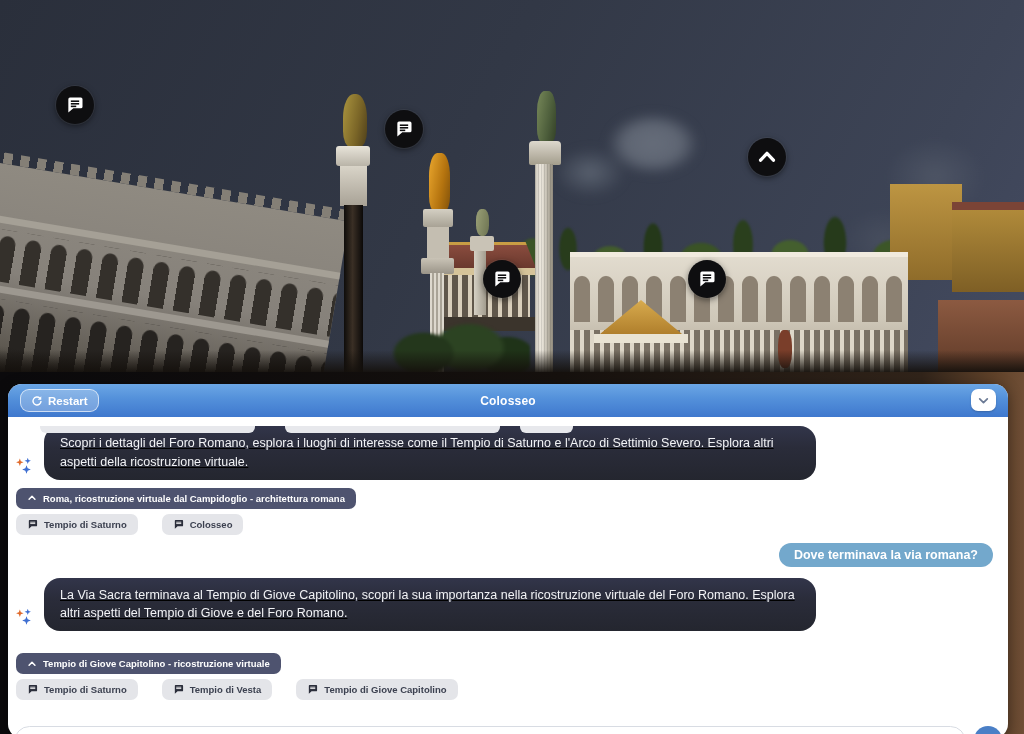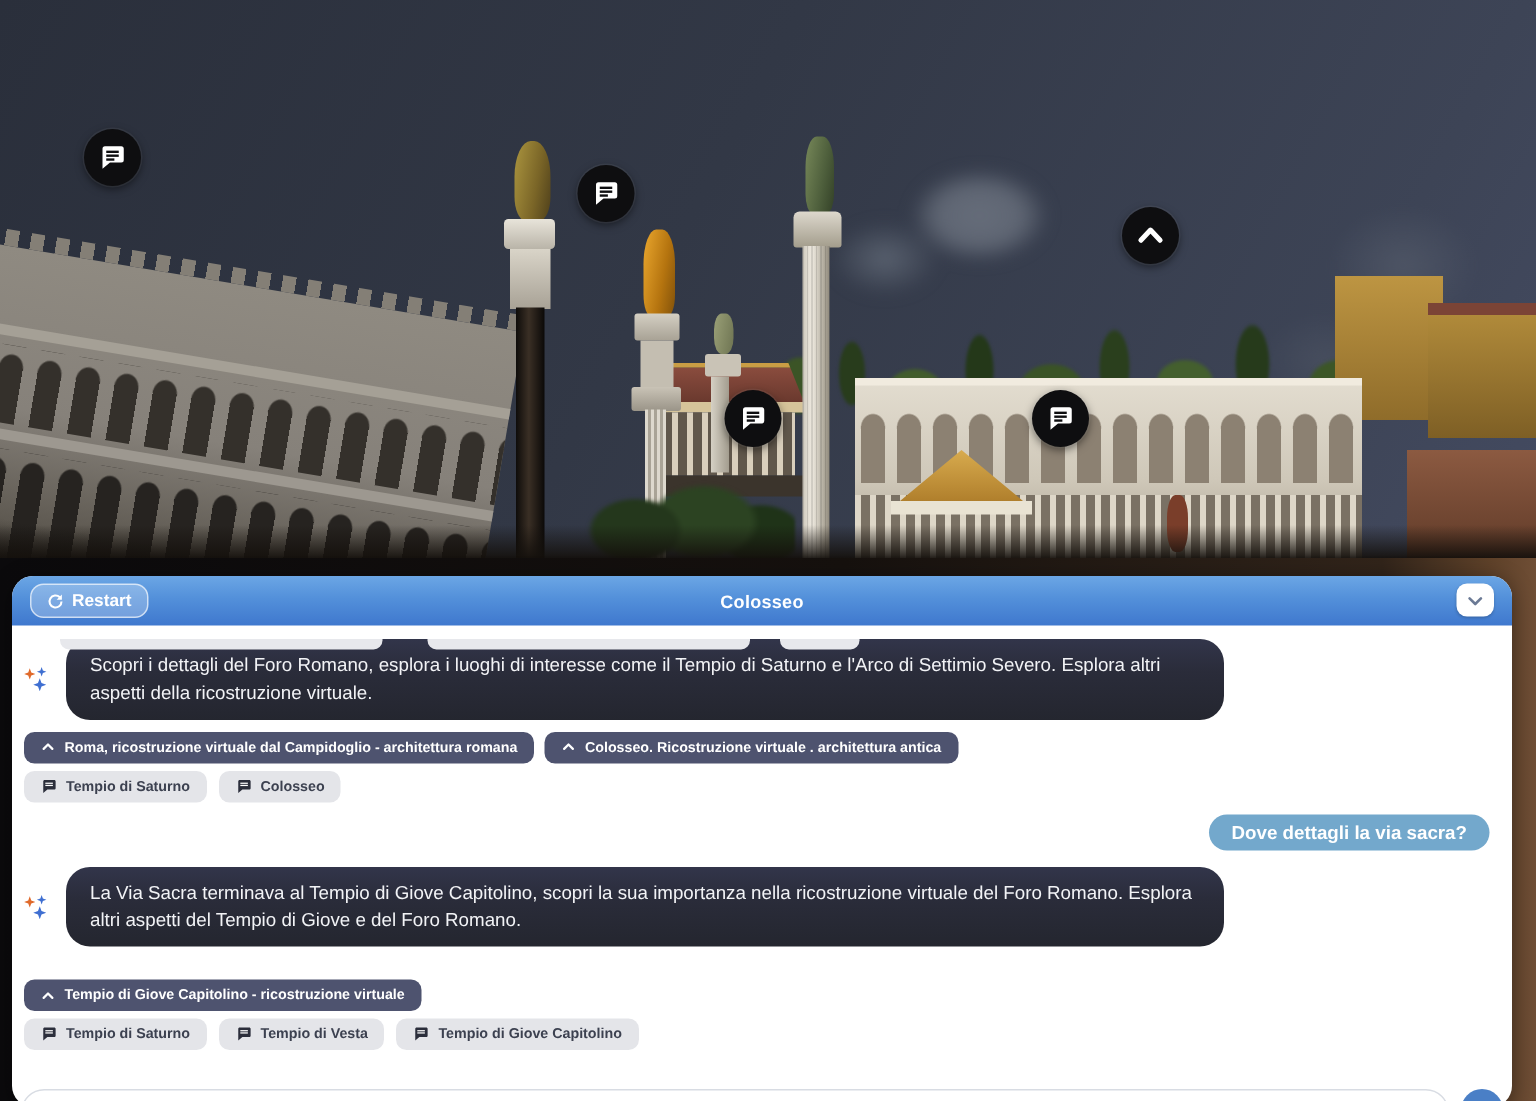--- a/index.html
+++ b/index.html
@@ -122,28 +122,28 @@
   .collapse{position:absolute;right:12px;top:5px;width:25px;height:22px;background:#fff;border:none;
     border-radius:7px;display:flex;align-items:center;justify-content:center;cursor:pointer;
     box-shadow:0 1px 2px rgba(0,0,0,.2);}
 
   .body{position:relative;padding:0 12px;}
   .stub{position:absolute;top:0;height:7px;background:#e7e8ec;border-radius:0 0 6px 6px;}
   .stub.s1{left:32px;width:215px;}
   .stub.s2{left:277px;width:215px;}
   .stub.s3{left:512px;width:53px;}
 
-  .mrow{display:flex;align-items:center;margin-top:9px;}
+  .mrow{display:flex;align-items:flex-end;margin-top:9px;text-decoration:underline;}
   .sparkle{flex:0 0 20px;margin:6px 2px 0 -6px;}
   .abubble{margin-left:8px;max-width:772px;background:linear-gradient(180deg,#32354a 0%,#2a2c3a 40%,#24262f 100%);
     color:#f2f3f6;font-size:12.5px;line-height:1.5;padding:8px 16px;border-radius:16px;}
   .prow{display:flex;gap:7px;margin-top:8px;margin-left:-4px;}
   .tpill{display:inline-flex;align-items:center;gap:6px;background:#4e536f;border:none;border-radius:7px;
     color:#fff;font-size:9.5px;font-weight:700;height:21px;padding:4px 11px;cursor:pointer;white-space:nowrap;}
-  .crow{display:flex;gap:8px;margin-top:5px;margin-left:-4px;}
+  .crow{display:flex;gap:24px;margin-top:5px;margin-left:-4px;}
   .chip{display:inline-flex;align-items:center;gap:6px;background:#e4e5e9;border:none;border-radius:7px;
     color:#3c4150;font-size:9.5px;font-weight:700;height:21px;padding:0 11px;cursor:pointer;white-space:nowrap;}
   .urow{display:flex;justify-content:flex-end;margin-top:8px;margin-right:3px;}
   .ububble{background:#73a8cc;color:#fff;font-size:12.5px;font-weight:600;padding:5px 15px;border-radius:14px;}
 
   .inrow{display:flex;align-items:flex-start;gap:8px;margin:26px -6px 0 -6px;}
   .chat-input{flex:1;height:31px;border:1.5px solid #d8dce3;border-radius:16px;padding:0 14px;
     font-size:12.5px;color:#3c4150;outline:none;background:#fff;}
   .chat-input::placeholder{color:#9aa1b0;}
   .mic{flex:0 0 28px;width:28px;height:28px;border-radius:50%;background:#4a7fc6;border:none;cursor:pointer;
@@ -297,28 +297,20 @@
 
       <div class="prow">
         <button class="tpill">
           <span style="display:flex;">
               <svg width="10" height="10" viewBox="0 0 24 24">
                 <path d="M5 15l7-7 7 7" stroke="#fff" stroke-width="3.6" fill="none" stroke-linecap="round" stroke-linejoin="round"></path>
               </svg>
             </span>
           <span>Roma, ricostruzione virtuale dal Campidoglio - architettura romana</span>
         </button>
-        <button class="tpill">
-          <span style="display:flex;">
-              <svg width="10" height="10" viewBox="0 0 24 24">
-                <path d="M5 15l7-7 7 7" stroke="#fff" stroke-width="3.6" fill="none" stroke-linecap="round" stroke-linejoin="round"></path>
-              </svg>
-            </span>
-          <span>Colosseo. Ricostruzione virtuale . architettura antica</span>
-        </button>
       </div>
 
       <div class="crow">
         <button class="chip">
           <span style="display:flex;">
               <svg width="11" height="11" viewBox="0 0 24 24">
                 <path fill="#2b2e3b" d="M4 2h16c1.1 0 2 .9 2 2v10c0 1.1-.9 2-2 2H10l-6 5V4c0-1.1.9-2 2-2z"></path>
                 <rect x="7" y="6" width="11" height="1.8" fill="#fff"></rect>
                 <rect x="7" y="9.2" width="11" height="1.8" fill="#fff"></rect>
               </svg>
@@ -331,21 +323,21 @@
                 <path fill="#2b2e3b" d="M4 2h16c1.1 0 2 .9 2 2v10c0 1.1-.9 2-2 2H10l-6 5V4c0-1.1.9-2 2-2z"></path>
                 <rect x="7" y="6" width="11" height="1.8" fill="#fff"></rect>
                 <rect x="7" y="9.2" width="11" height="1.8" fill="#fff"></rect>
               </svg>
             </span>
           <span>Colosseo</span>
         </button>
       </div>
 
       <div class="urow">
-        <div class="ububble">Dove dettagli la via sacra?</div>
+        <div class="ububble">Dove terminava la via romana?</div>
       </div>
 
       <div class="mrow" style="margin-top:11px;">
         <span class="sparkle">
           <svg width="20" height="20" viewBox="0 0 24 24">
             <path d="M7 3l1.2 3.3 3.3 1.2-3.3 1.2L7 12 5.8 8.7 2.5 7.5l3.3-1.2z" fill="#e06a2b"></path>
             <path d="M16.5 2l1 2.8 2.8 1-2.8 1-1 2.8-1-2.8-2.8-1 2.8-1z" fill="#3f6fd1"></path>
             <path d="M15 11l1.4 3.8 3.8 1.4-3.8 1.4L15 21.4l-1.4-3.8-3.8-1.4 3.8-1.4z" fill="#3f6fd1"></path>
           </svg>
         </span>

